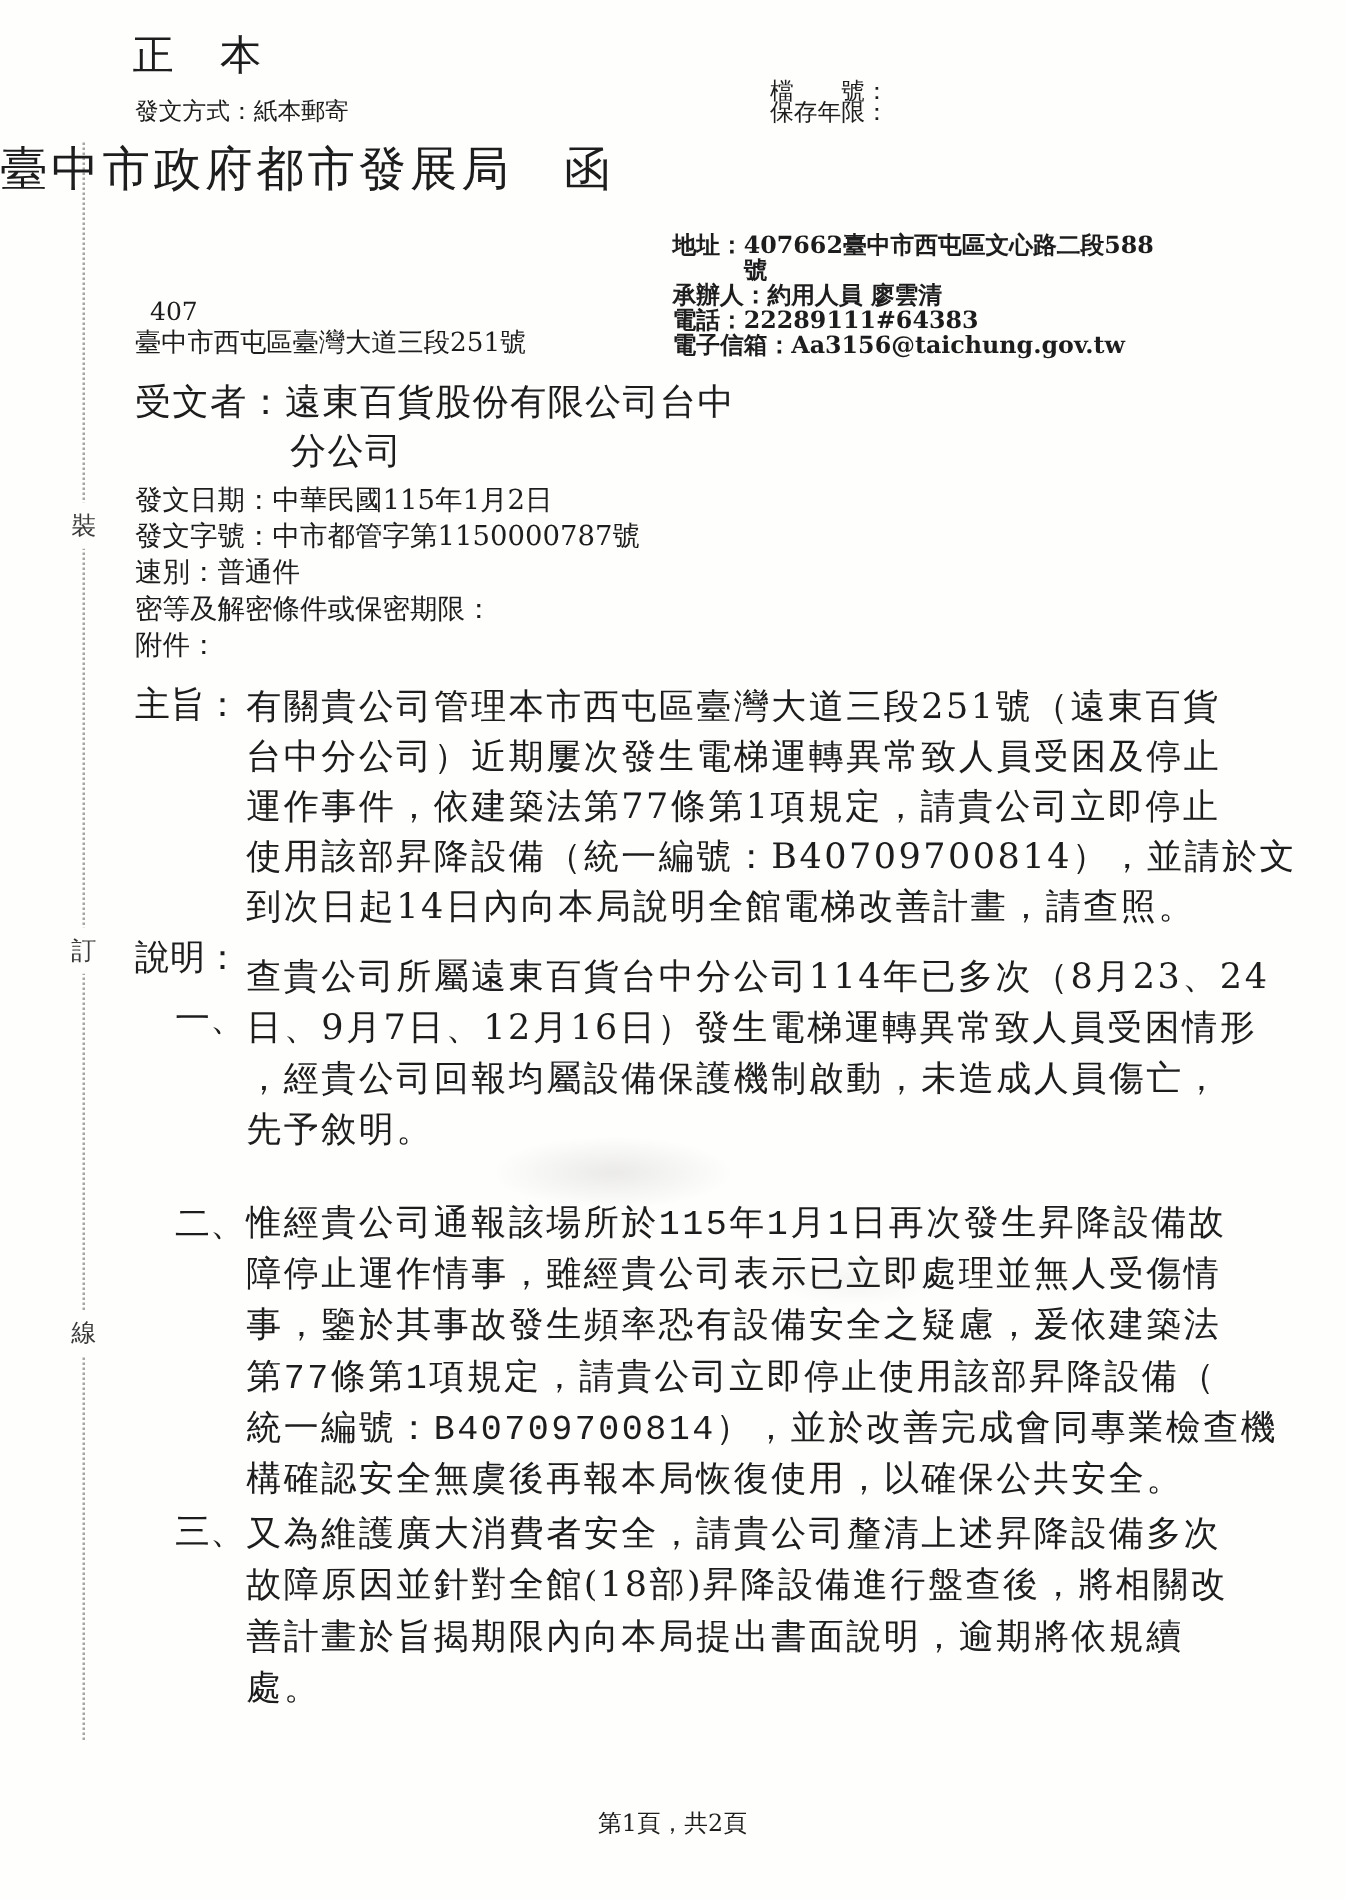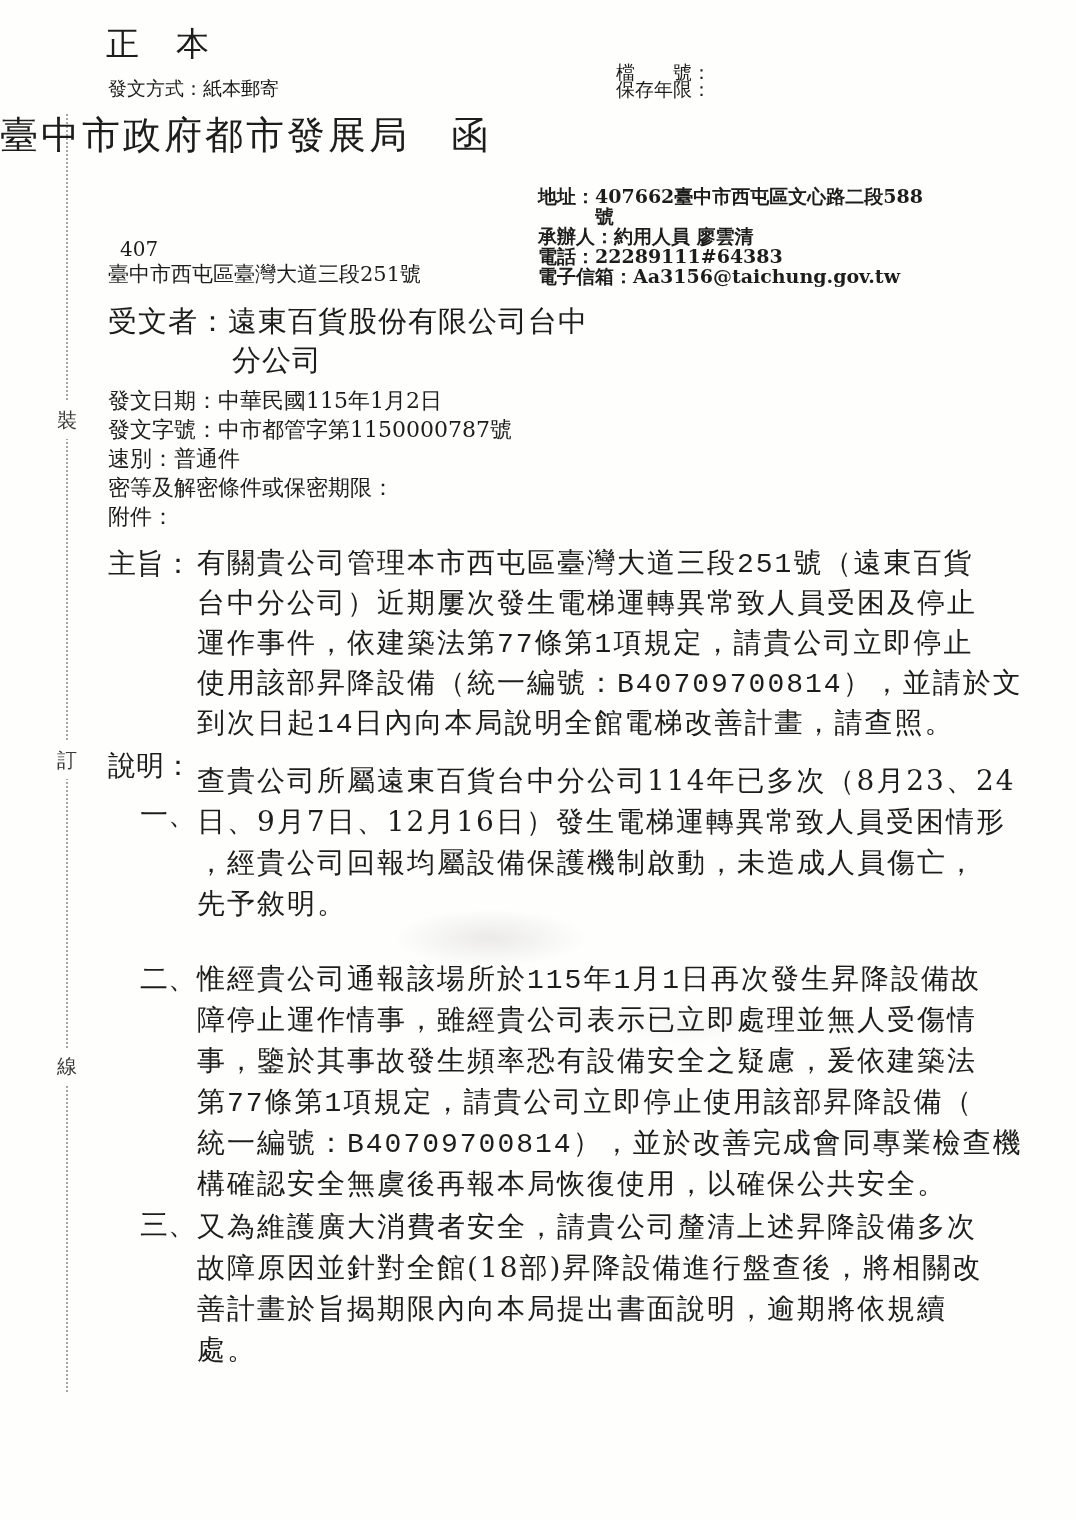--- a/index.html
+++ b/index.html
@@ -37,21 +37,21 @@
 
   .zip         { left:108px; top:237px; font-size:20px;margin-left:12px; }
   .r-addr      { left:108px; top:260px; font-size:21px; }
 
   .recipient-l1 { left:108px; top:302px; font-size:29px; letter-spacing:1px; }
   .recipient-l2 { left:232px; top:341px; font-size:29px; letter-spacing:1px; }
 
   .meta        { left:108px; top:386px; font-size:22px; line-height:29px; }
 
   .subject-label { left:108px; top:545px; font-size:28px; }
-  .subject-body  { left:197px; top:545px; font-size:28px; line-height:40px; letter-spacing:2px;font-family:Liberation Mono, monospace; }
+  .subject-body  { left:197px; top:545px; font-size:28px; line-height:40px; letter-spacing:2px; }
 
   .desc-label  { left:108px; top:747px; font-size:28px; }
 
   .item-no   { font-size:28px; }
   .item-body { font-size:28px; line-height:41px; letter-spacing:2px; }
   .i1n { left:140px; top:796px; }  .i1b { left:197px; top:760px; }
   .i2n { left:140px; top:960px; }  .i2b { left:197px; top:960px;font-family:Liberation Mono, monospace; }
   .i3n { left:140px; top:1206px; } .i3b { left:197px; top:1206px; }
 
   .page-footer { left:0; width:1076px; top:1446px; text-align:center; font-size:19px; }
@@ -121,14 +121,15 @@
 
   <div class="abs item-no i3n">三、</div>
   <div class="abs item-body pre i3b">又為維護廣大消費者安全，請貴公司釐清上述昇降設備多次
 故障原因並針對全館(18部)昇降設備進行盤查後，將相關改
 善計畫於旨揭期限內向本局提出書面說明，逾期將依規續
 處。</div>
 
   <div class="abs smudge1"></div>
   <div class="abs smudge2"></div>
 
+  <div class="abs page-footer">第1頁，共2頁</div>
 
 </div>
 
 </body></html>

